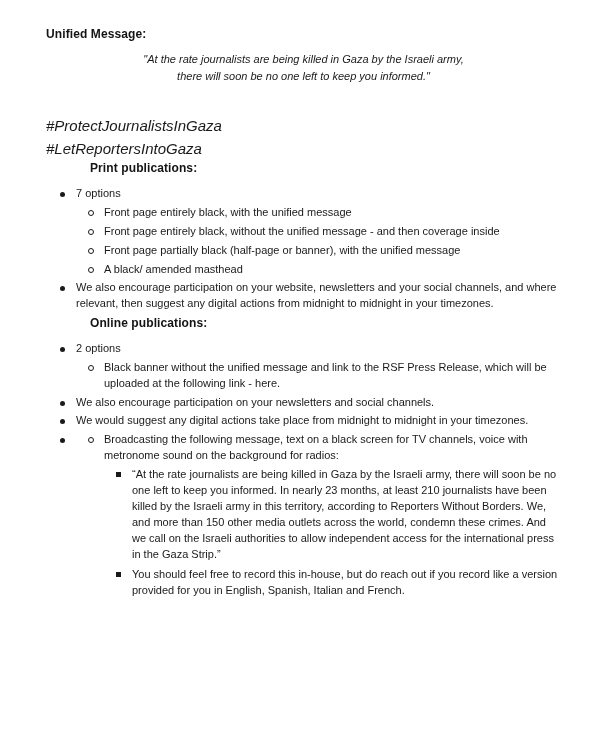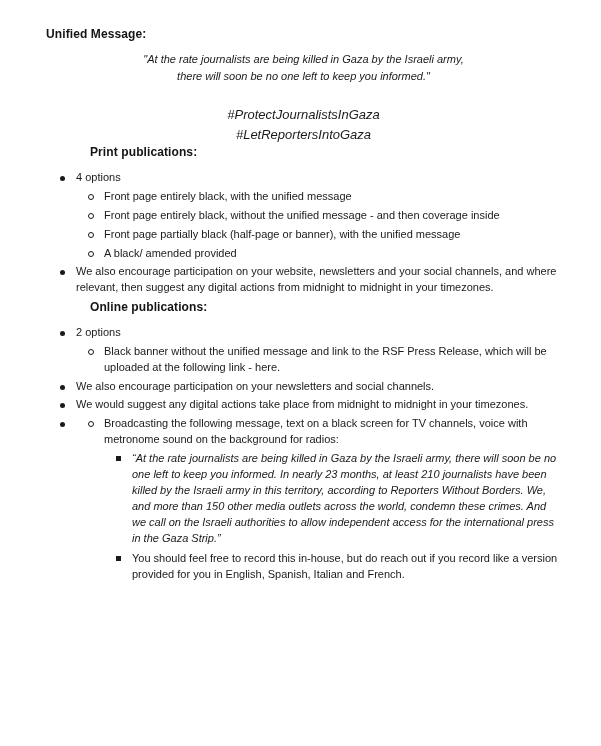--- a/index.html
+++ b/index.html
@@ -37,26 +37,25 @@
     font-style: italic;
     color: #1a1a1a;
     margin: 0 0 0 0;
     line-height: 1.5;
     font-size: 11px;
   }
   .quote-line {
     display: block;
   }
   .hashtags {
-    text-align: center;
     font-style: italic;
     color: #1a1a1a;
-    margin-top: 21px;
+    margin-top: 31px;
     line-height: 1.5;
-    font-size: 13px;
+    font-size: 15px;
   }
   .hashtag {
     display: block;
   }
   ul {
     margin: 0;
     padding: 0;
     list-style: none;
   }
   li {
@@ -108,21 +107,20 @@
   .lvl3 > li::before {
     content: "";
     position: absolute;
     left: 12px;
     top: 5px;
     width: 5px;
     height: 5px;
     background: #1a1a1a;
   }
   .italic {
-    font-style: italic;
   }
   .txt {
     display: block;
   }
 </style>
 </head>
 <body>
 
 <div class="page">
 
@@ -135,33 +133,33 @@
 
   <div class="hashtags">
     <span class="hashtag">#ProtectJournalistsInGaza</span>
     <span class="hashtag">#LetReportersIntoGaza</span>
   </div>
 
   <h2 class="section section-gap">Print publications:</h2>
 
   <ul class="lvl1">
     <li>
-      <span class="txt">4 options</span>
+      <span class="txt">7 options</span>
       <ul class="lvl2">
         <li>
             <span class="txt">Front page entirely black, with the unified message</span>
           </li>
         <li>
             <span class="txt">Front page entirely black, without the unified message - and then coverage inside</span>
           </li>
         <li>
             <span class="txt">Front page partially black (half-page or banner),  with the unified message</span>
           </li>
         <li>
-            <span class="txt">A black/ amended provided</span>
+            <span class="txt">A black/ amended masthead</span>
           </li>
       </ul>
     </li>
     <li>
         <span class="txt">We also encourage participation on your website, newsletters and your social channels, and where relevant, then suggest any digital actions from midnight to midnight in your timezones.</span>
       </li>
   </ul>
 
   <h2 class="section section-gap">Online publications:</h2>
 

